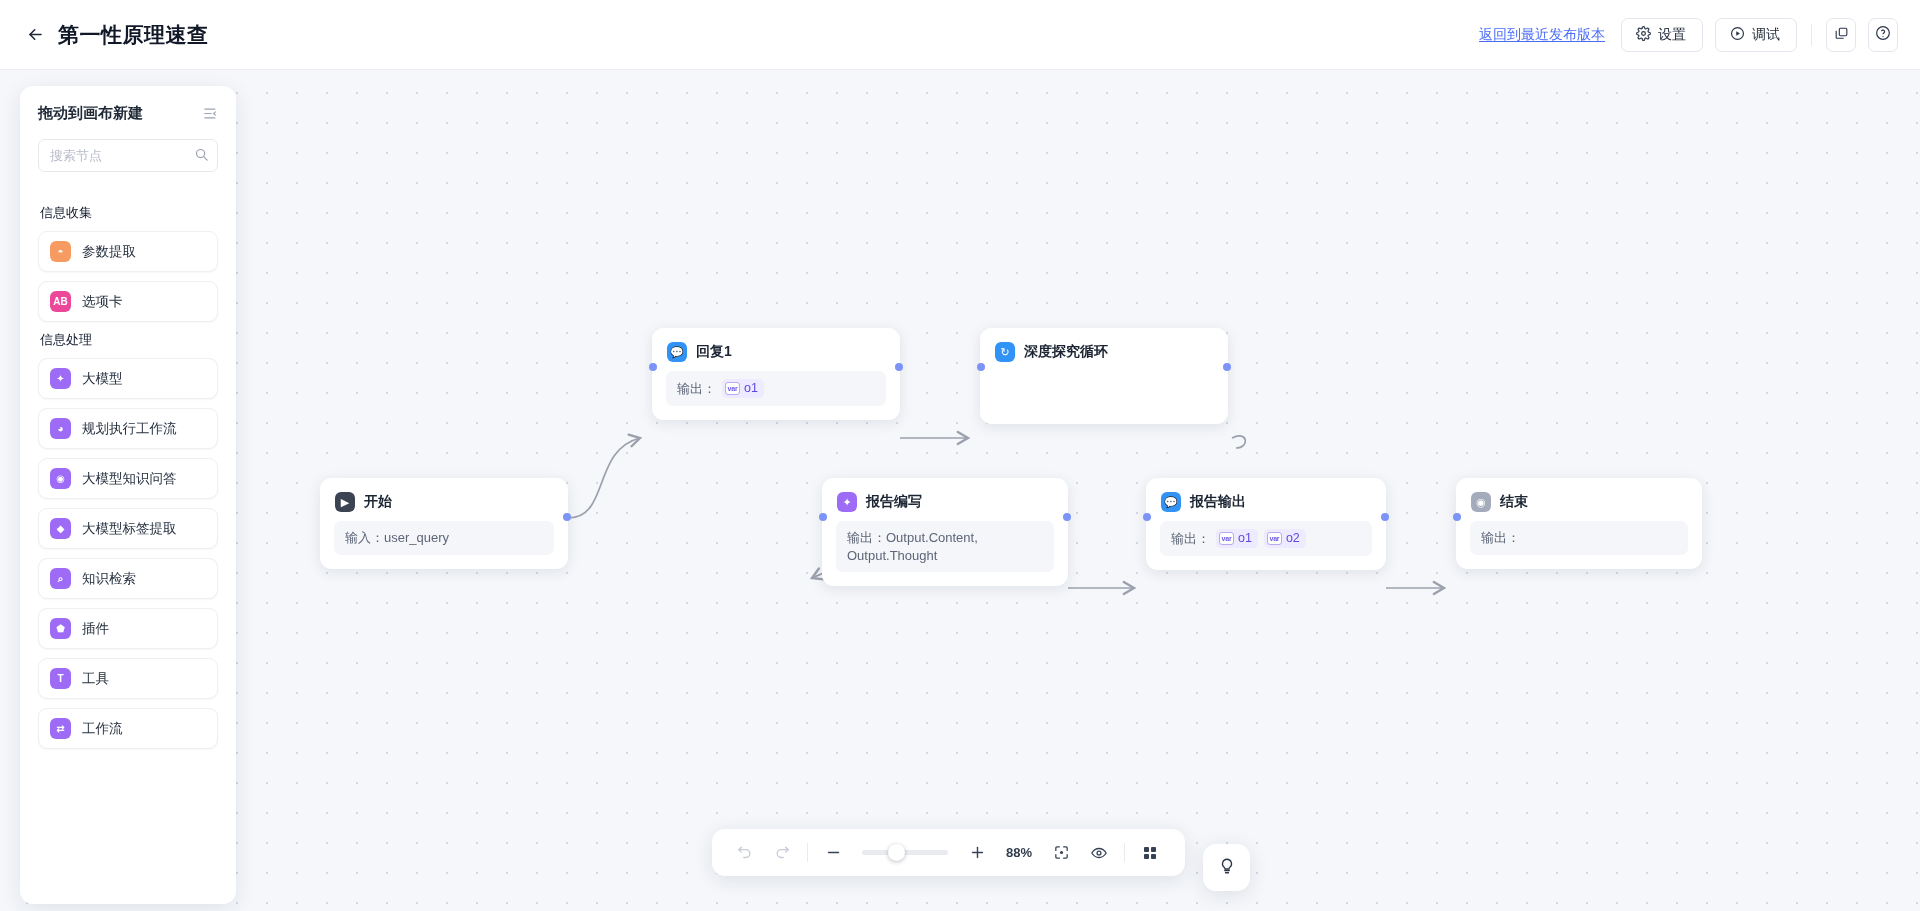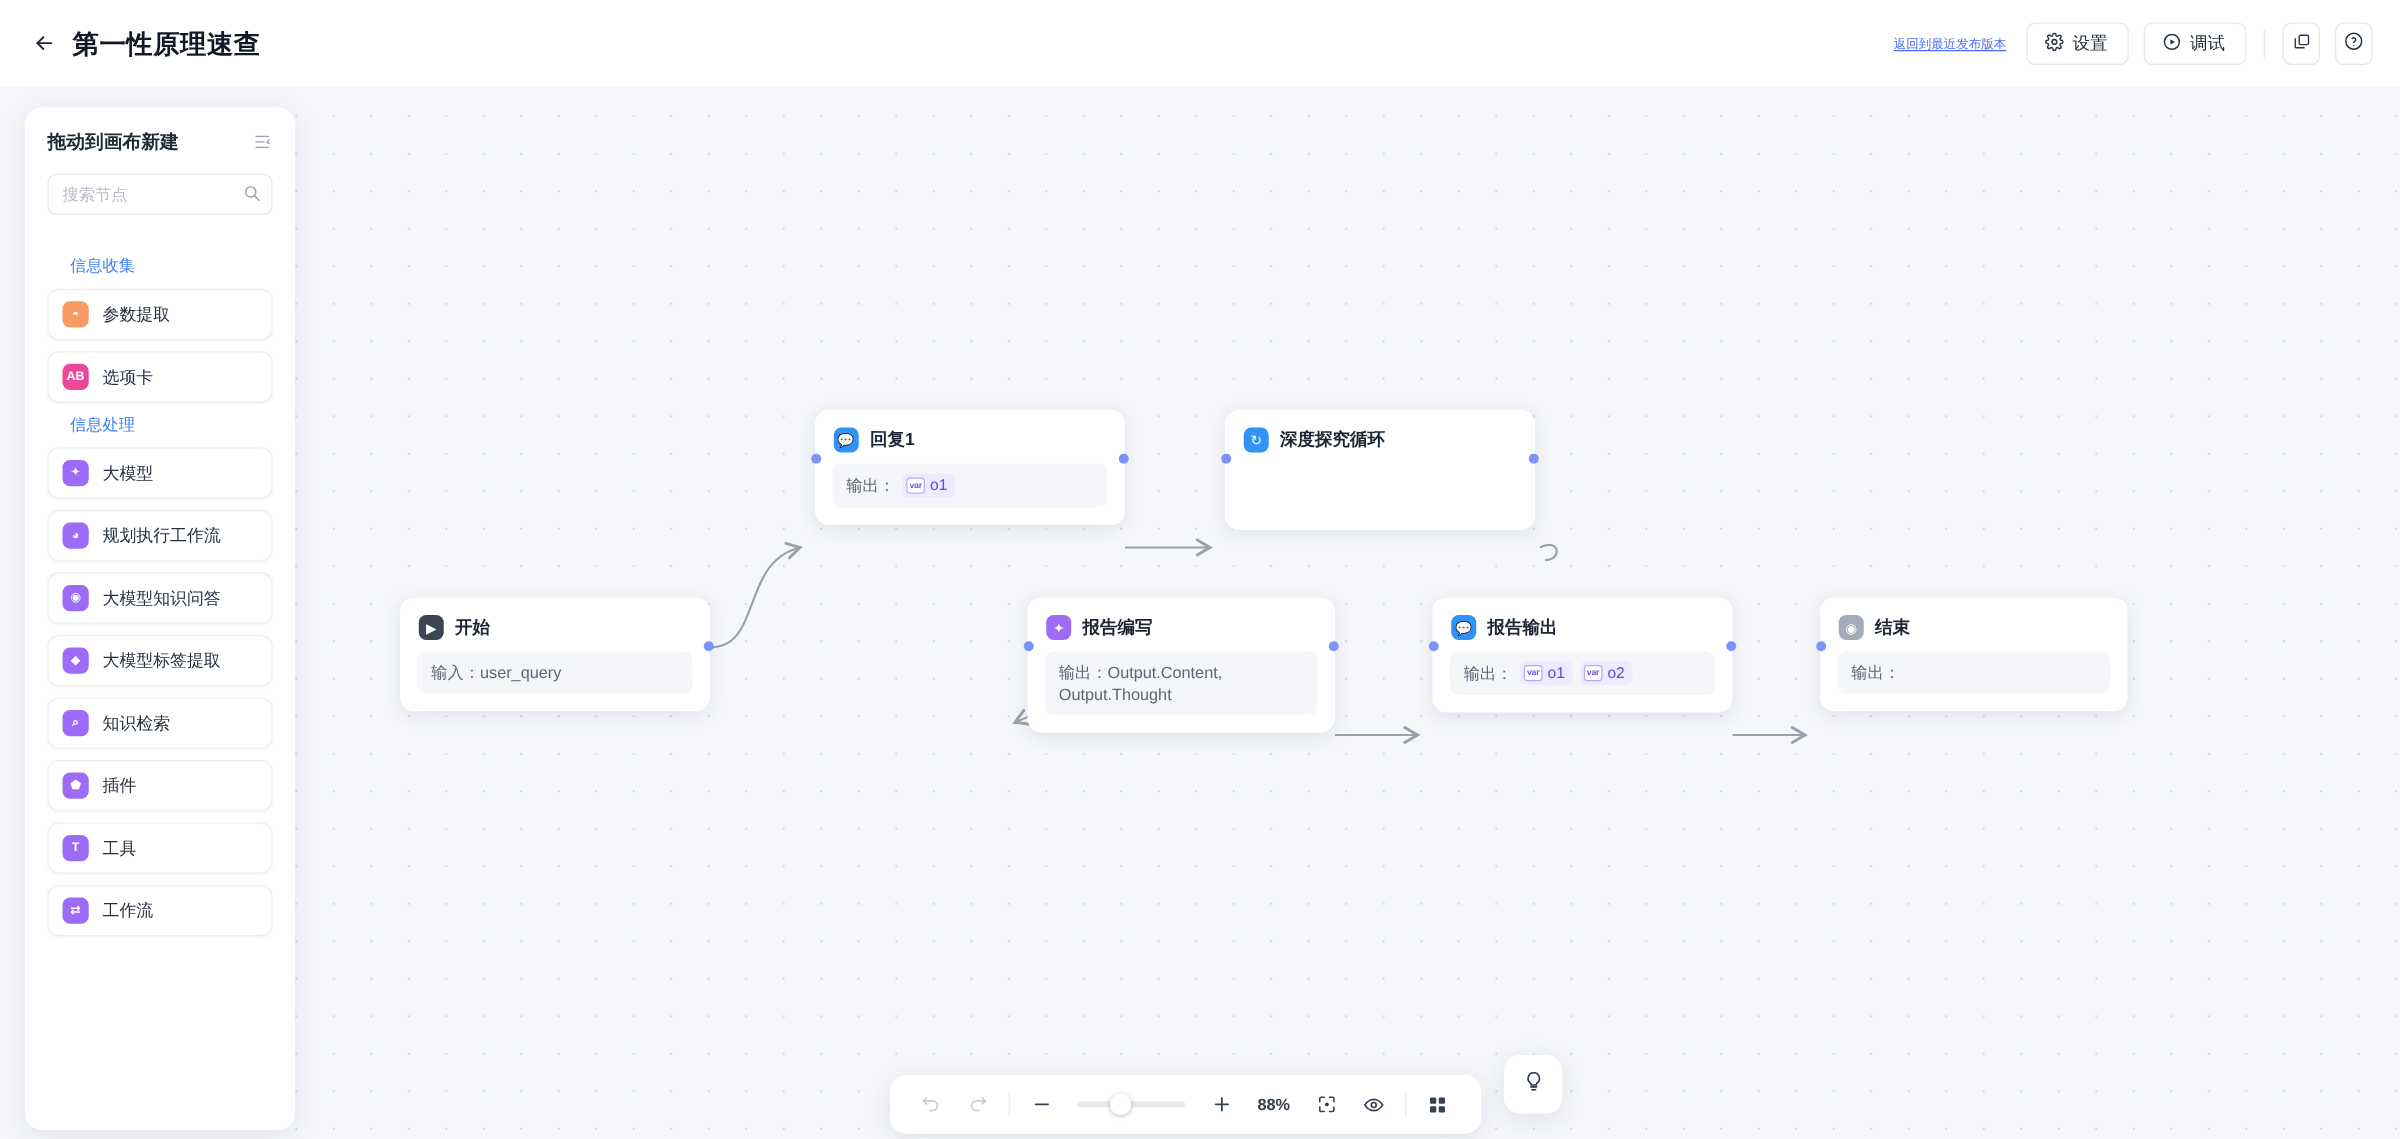--- a/index.html
+++ b/index.html
@@ -28,21 +28,21 @@
   .app-title {
     margin-left: 10px;
     font-size: 21px; font-weight: bold; color: #111827;
     letter-spacing: 0.5px;
   }
   .header-right {
     margin-left: auto; margin-right: 22px;
     display: flex; align-items: center; gap: 12px;
   }
   .publish-link {
-    font-size: 10px; color: #4a6cf7; cursor: pointer;
+    font-size: 14px; color: #4a6cf7; cursor: pointer;
     text-decoration: underline; text-underline-offset: 2px;
     margin-right: 4px;
   }
   .hbtn {
     height: 34px; min-width: 82px; padding: 0 14px;
     border: 1px solid #e3e6ec; border-radius: 7px;
     background: #fff; display: flex; align-items: center; gap: 7px;
     font-size: 14px; color: #1f2937; cursor: pointer;
   }
   .hbtn-icon { width: 30px; min-width: 30px; padding: 0; justify-content: center; }
@@ -84,22 +84,22 @@
     background: #fff; padding: 0 30px 0 11px;
     font-size: 13px; color: #374151; outline: none;
     font-family: "Liberation Sans", sans-serif;
   }
   .search-box input::placeholder { color: #b6bcc8; }
   .search-icon {
     position: absolute; right: 9px; top: 8px;
     color: #9aa2b1; pointer-events: none;
   }
   .group-label {
-    font-size: 13px; color: #3b82f6;
-    margin: 4px 0 9px 18px;
+    font-size: 13px; color: #0f172a;
+    margin: 4px 0 9px 2px;
   }
   .node-item {
     height: 41px; margin-bottom: 9px;
     border: 1px solid #edeff3; border-radius: 9px;
     background: #fff; display: flex; align-items: center;
     padding: 0 11px; gap: 11px; cursor: grab;
     box-shadow: 0 1px 2px rgba(22,33,60,0.035);
   }
   .ni-icon {
     width: 21px; height: 21px; min-width: 21px; border-radius: 6px;
@@ -148,21 +148,21 @@
   }
   .port {
     position: absolute; width: 8px; height: 8px; border-radius: 50%;
     background: #7c94f8; top: 50%;
   }
   .port.in  { left: -4px; }
   .port.out { right: -4px; }
 
   
   .toolbar {
-    position: absolute; left: 712px; bottom: 4px;
+    position: absolute; left: 712px; bottom: 35px;
     height: 47px; width: 473px;
     background: #fff; border-radius: 13px;
     box-shadow: 0 4px 20px rgba(25,38,70,0.11);
     display: flex; align-items: center; padding: 0 19px; gap: 12px;
     z-index: 30;
   }
   .tb-btn {
     width: 26px; height: 26px; display: flex;
     align-items: center; justify-content: center;
     color: #364153; cursor: pointer; border-radius: 5px;

